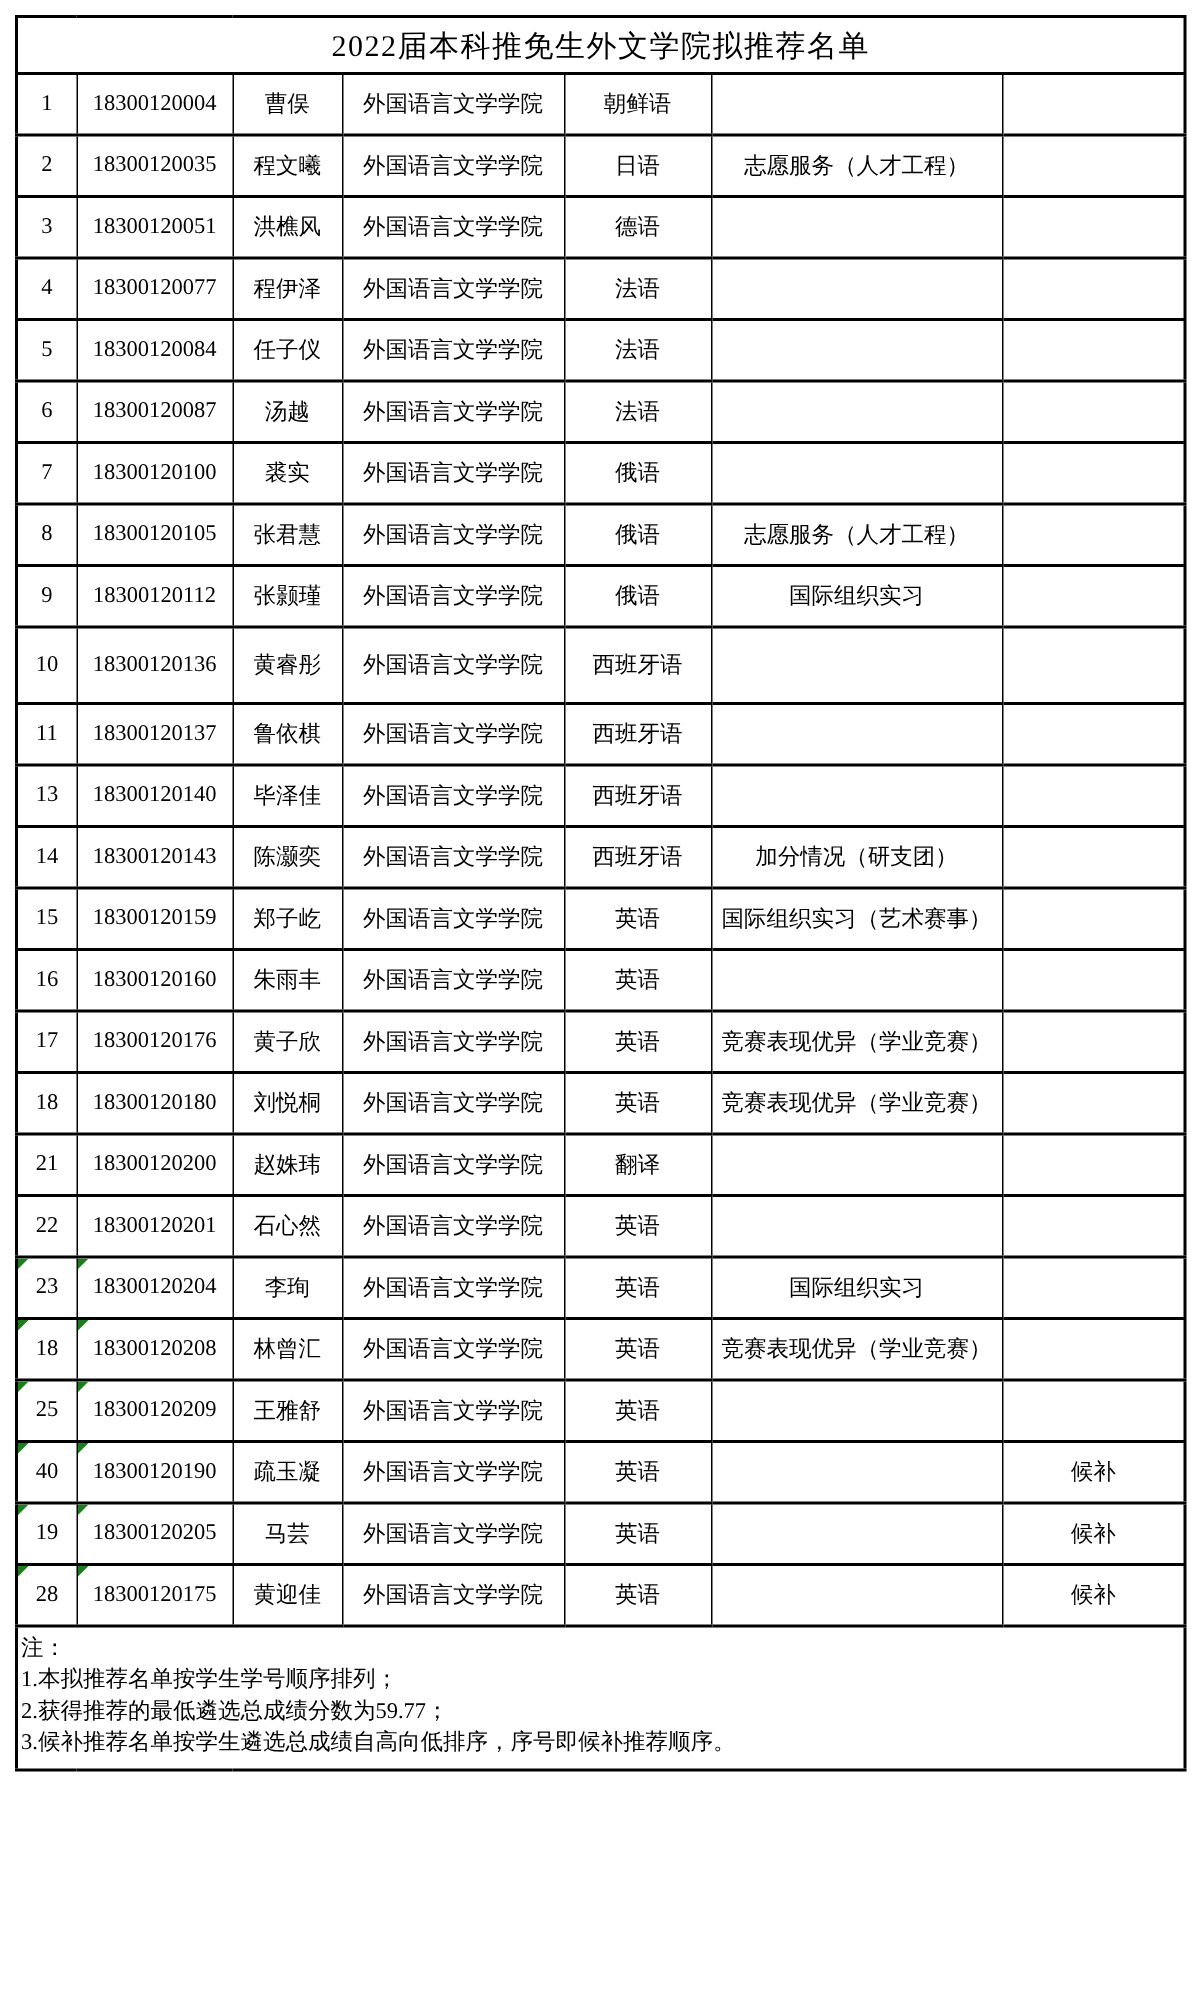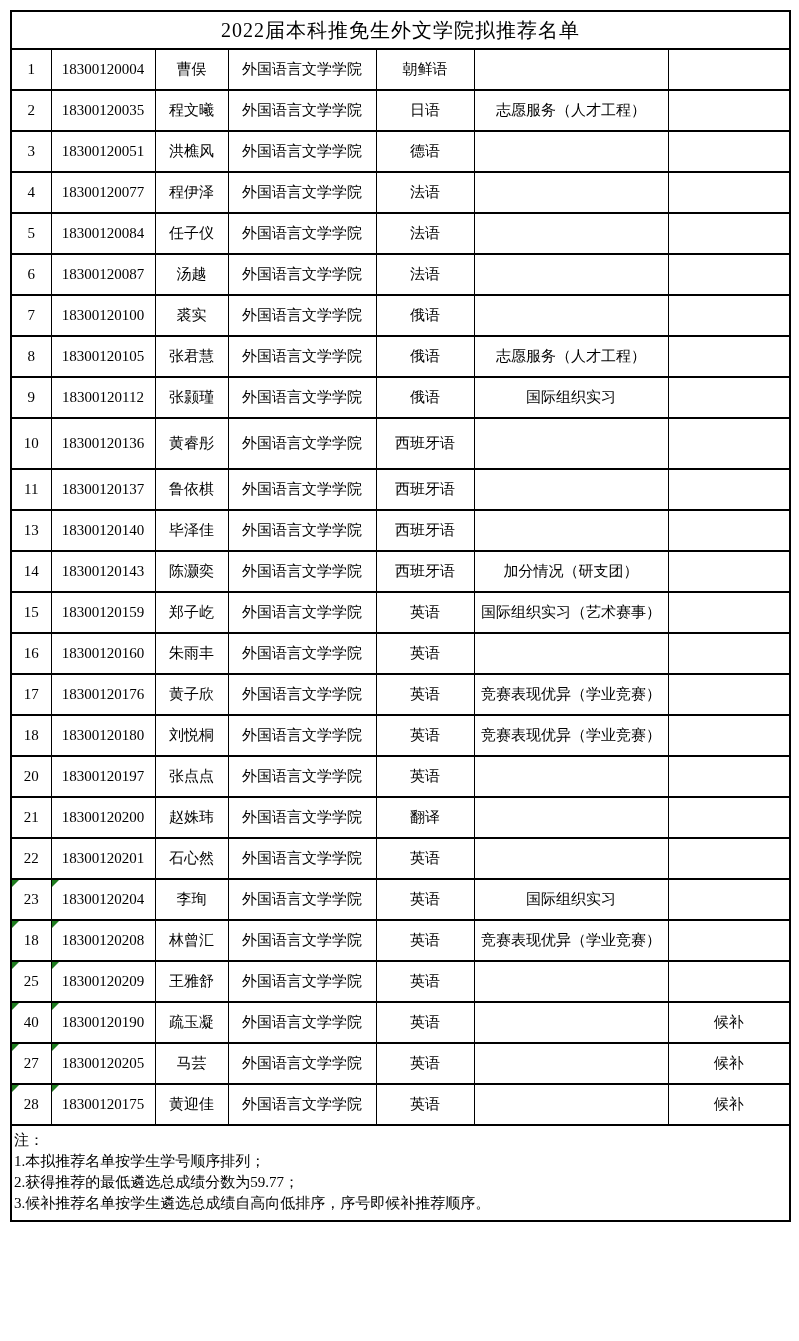--- a/index.html
+++ b/index.html
@@ -204,29 +204,20 @@
         <tr>
     <td>18</td>
     <td>18300120180</td>
     <td>刘悦桐</td>
     <td>外国语言文学学院</td>
     <td>英语</td>
     <td>竞赛表现优异（学业竞赛）</td>
     <td></td>
   </tr>
         <tr>
-    <td>20</td>
-    <td>18300120197</td>
-    <td>张点点</td>
-    <td>外国语言文学学院</td>
-    <td>英语</td>
-    <td></td>
-    <td></td>
-  </tr>
-        <tr>
     <td>21</td>
     <td>18300120200</td>
     <td>赵姝玮</td>
     <td>外国语言文学学院</td>
     <td>翻译</td>
     <td></td>
     <td></td>
   </tr>
         <tr>
     <td>22</td>
@@ -267,21 +258,21 @@
         <tr>
     <td class="flag">40</td>
     <td class="flag">18300120190</td>
     <td>疏玉凝</td>
     <td>外国语言文学学院</td>
     <td>英语</td>
     <td></td>
     <td>候补</td>
   </tr>
         <tr>
-    <td class="flag">27</td>
+    <td class="flag">19</td>
     <td class="flag">18300120205</td>
     <td>马芸</td>
     <td>外国语言文学学院</td>
     <td>英语</td>
     <td></td>
     <td>候补</td>
   </tr>
         <tr>
     <td class="flag">28</td>
     <td class="flag">18300120175</td>

